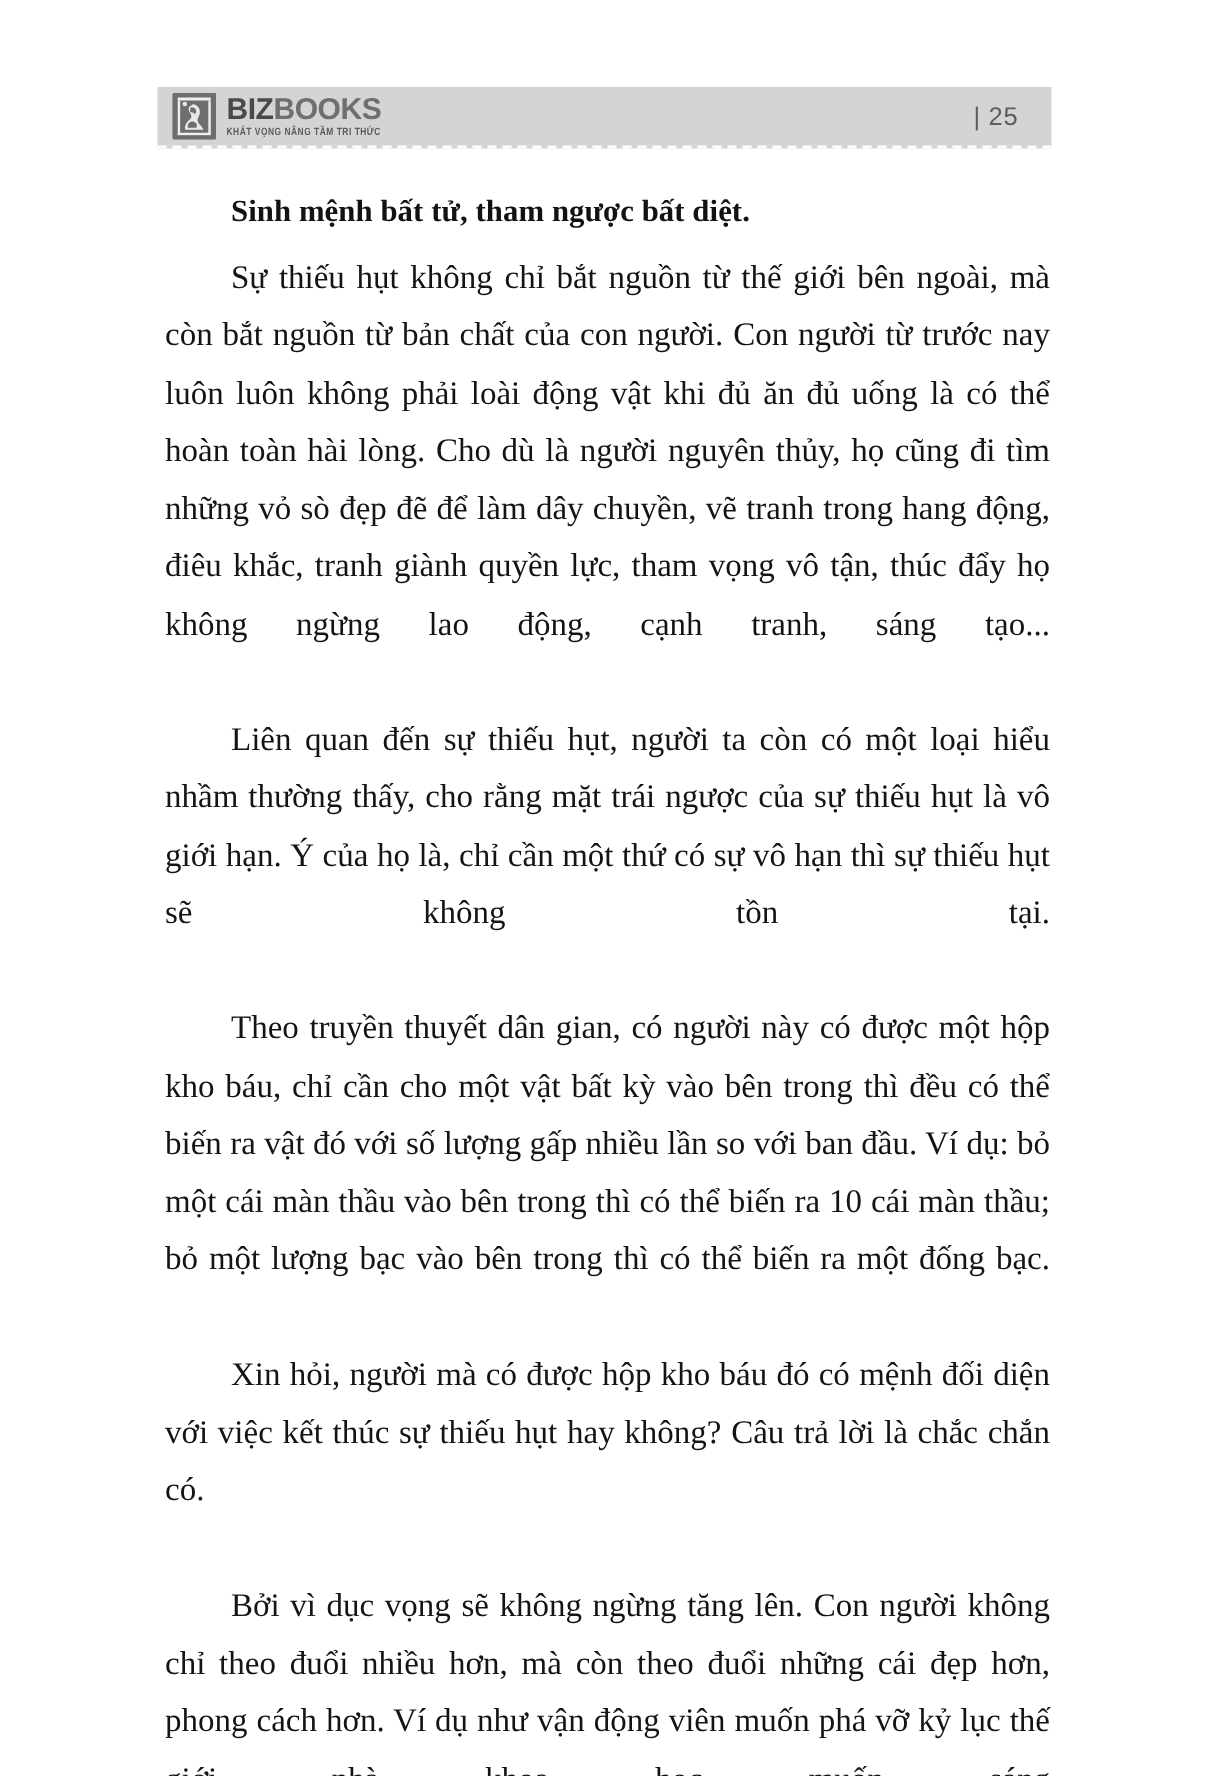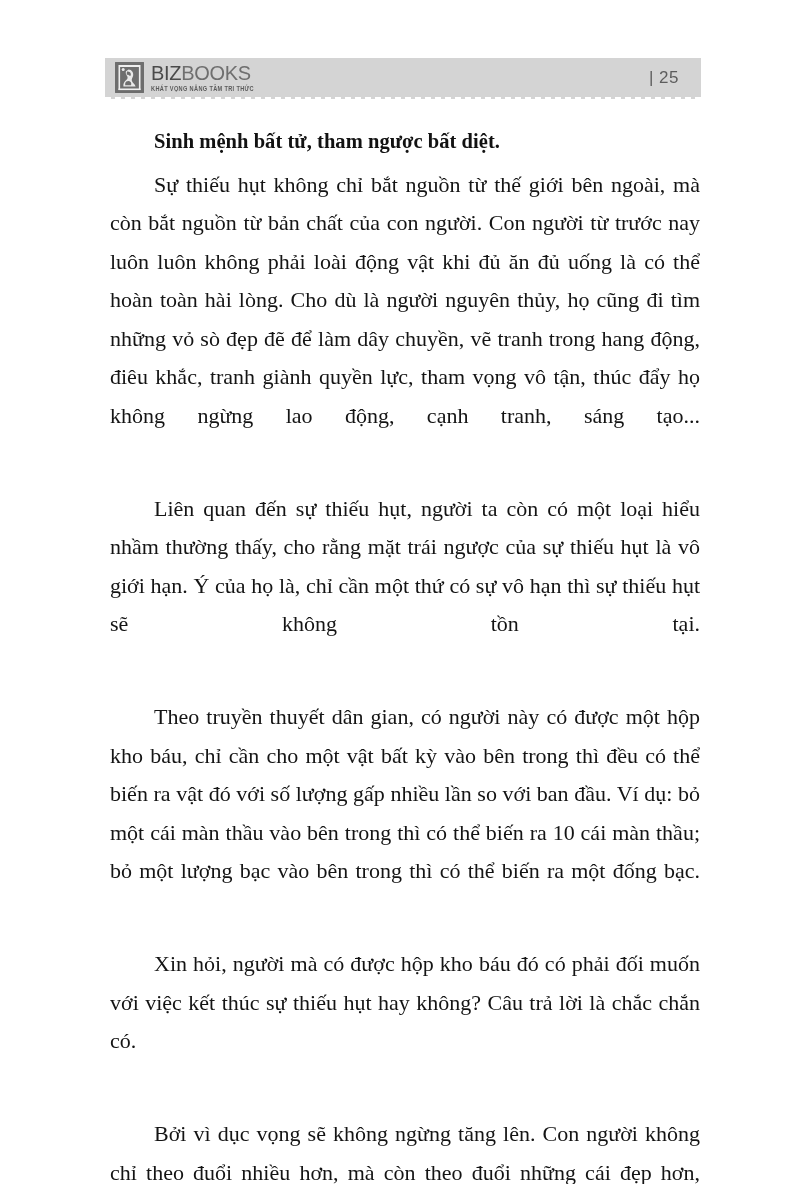--- a/index.html
+++ b/index.html
@@ -57,21 +57,21 @@
 
   .brand-words {
     display: flex;
     flex-direction: column;
     justify-content: center;
     line-height: 1;
   }
 
   .brand-name {
     font-family: "Liberation Sans", "DejaVu Sans", sans-serif;
-    font-weight: 400;
+    font-weight: 700;
     font-size: 20px;
     letter-spacing: -0.3px;
     color: #5f5f5f;
     line-height: 1.02;
   }
   .brand-name .biz { color: #4a4a4a; }
   .brand-name .books { color: #6f6f6f; }
 
   .brand-tagline {
     font-family: "Liberation Sans", "DejaVu Sans", sans-serif;
@@ -115,21 +115,21 @@
   p.body-par {
     margin: 0;
     font-size: 22px;
     line-height: 38.5px;
     text-align: justify;
     text-justify: inter-word;
     text-indent: 44px;
     color: #141414;
     hyphens: none;
   }
-  p.body-par + p.body-par { margin-top: 16px; }
+  p.body-par + p.body-par { margin-top: 0px; }
 
   
   p.body-par::after {
     content: "";
     display: inline-block;
     width: 100%;
   }
 </style>
 </head>
 <body>
@@ -161,17 +161,17 @@
     <div class="folio">| 25</div>
   </div>
 
   <div class="text-column">
 
     <h2 class="section-heading">Sinh mệnh bất tử, tham ngược bất diệt.</h2>
 
     <p class="body-par">Sự thiếu hụt không chỉ bắt nguồn từ thế giới bên ngoài, mà còn bắt nguồn từ bản chất của con người. Con người từ trước nay luôn luôn không phải loài động vật khi đủ ăn đủ uống là có thể hoàn toàn hài lòng. Cho dù là người nguyên thủy, họ cũng đi tìm những vỏ sò đẹp đẽ để làm dây chuyền, vẽ tranh trong hang động, điêu khắc, tranh giành quyền lực, tham vọng vô tận, thúc đẩy họ không ngừng lao động, cạnh tranh, sáng tạo...</p>
     <p class="body-par">Liên quan đến sự thiếu hụt, người ta còn có một loại hiểu nhầm thường thấy, cho rằng mặt trái ngược của sự thiếu hụt là vô giới hạn. Ý của họ là, chỉ cần một thứ có sự vô hạn thì sự thiếu hụt sẽ không tồn tại.</p>
     <p class="body-par">Theo truyền thuyết dân gian, có người này có được một hộp kho báu, chỉ cần cho một vật bất kỳ vào bên trong thì đều có thể biến ra vật đó với số lượng gấp nhiều lần so với ban đầu. Ví dụ: bỏ một cái màn thầu vào bên trong thì có thể biến ra 10 cái màn thầu; bỏ một lượng bạc vào bên trong thì có thể biến ra một đống bạc.</p>
-    <p class="body-par">Xin hỏi, người mà có được hộp kho báu đó có phải đối muốn với việc kết thúc sự thiếu hụt hay không? Câu trả lời là chắc chắn có.</p>
+    <p class="body-par">Xin hỏi, người mà có được hộp kho báu đó có mệnh đối diện với việc kết thúc sự thiếu hụt hay không? Câu trả lời là chắc chắn có.</p>
     <p class="body-par">Bởi vì dục vọng sẽ không ngừng tăng lên. Con người không chỉ theo đuổi nhiều hơn, mà còn theo đuổi những cái đẹp hơn, phong cách hơn. Ví dụ như vận động viên muốn phá vỡ kỷ lục thế giới, nhà khoa học muốn sáng</p>
   </div>
 
 </div>
 
 </body></html>

